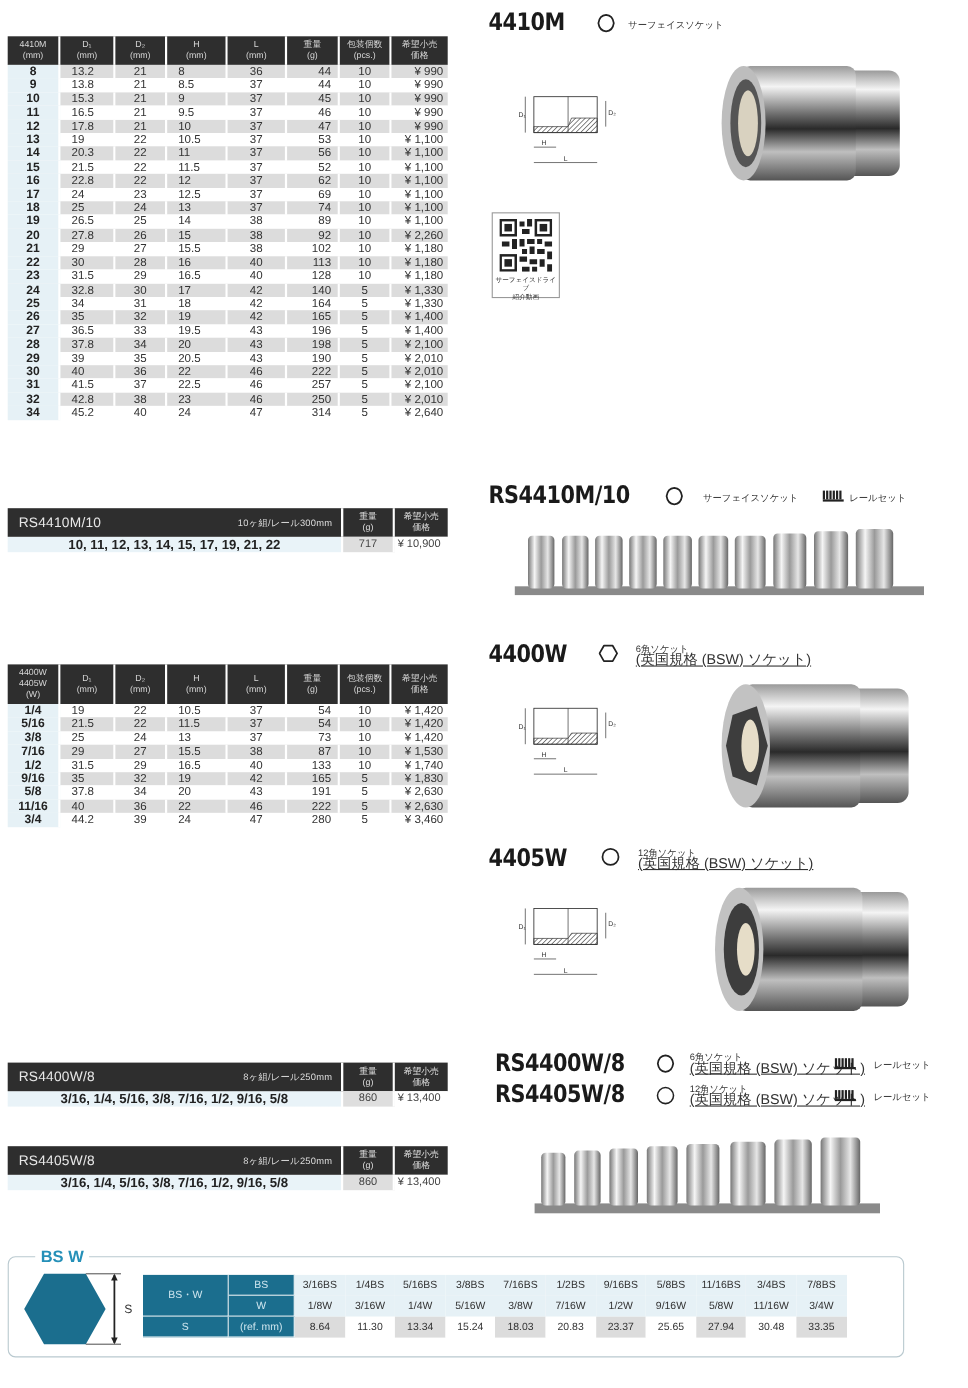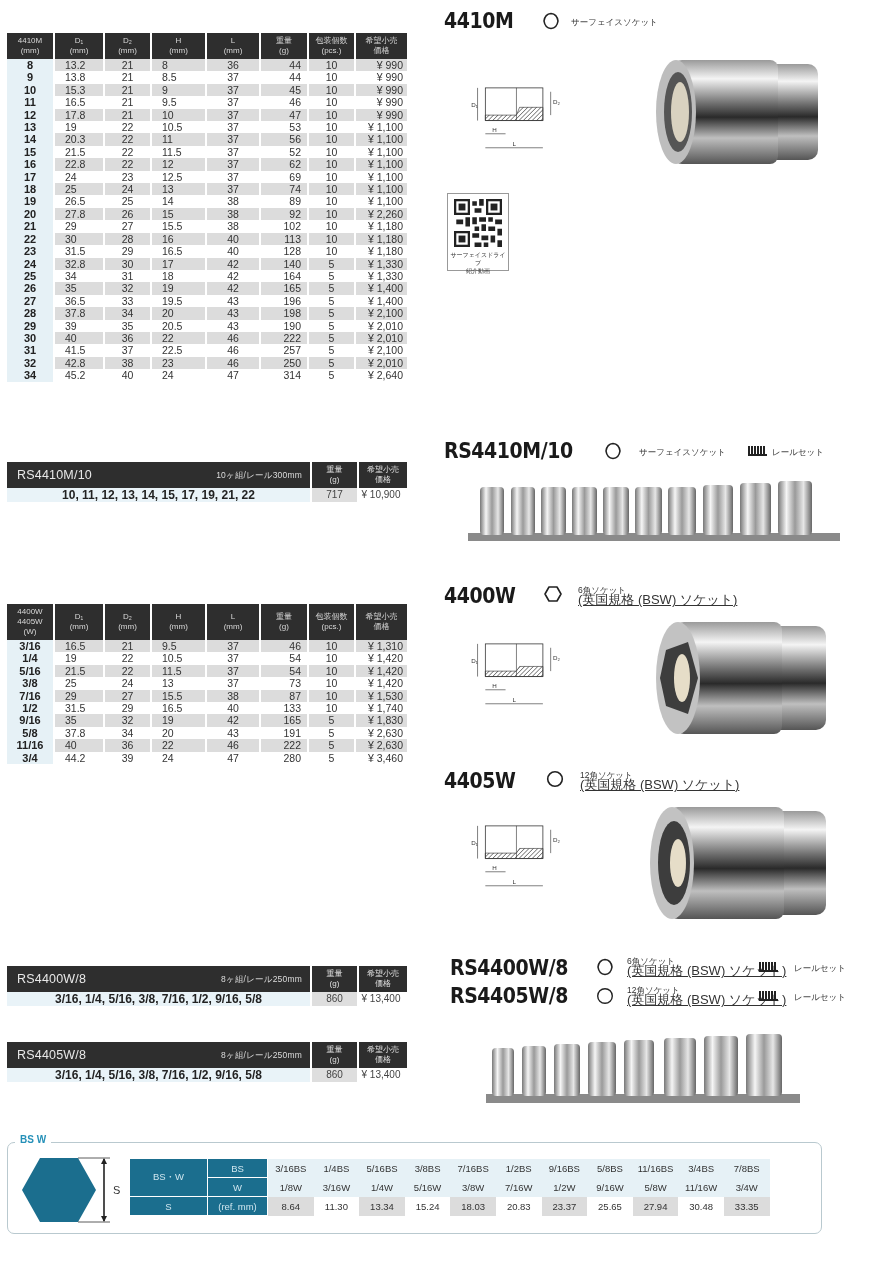--- a/index.html
+++ b/index.html
@@ -42,21 +42,21 @@
   .diagram { position: absolute; width: 120px; height: 70px; }
   .photo { position: absolute; }
 
   
   .qr { position: absolute; left: 447px; top: 193px; width: 62px; height: 78px; border: 1px solid #999; background: #fff; }
   .qr .code { position: absolute; left: 6px; top: 5px; width: 48px; height: 48px; }
   .qr .cap { position: absolute; left: 0; right: 0; top: 57px; font-size: 6px; line-height: 8px; text-align: center; color: #333; }
 
   
   .bsw { position: absolute; left: 7px; top: 1142px; width: 815px; height: 92px; border: 1px solid #b9c9cf; border-radius: 7px; }
-  .bsw-title { position: absolute; left: 15px; top: 1134px; background: #fff; padding: 0 5px; color: #2590b8; font-weight: bold; font-size: 10px; text-align: center; }
+  .bsw-title { position: absolute; left: 32px; top: 1134px; background: #fff; padding: 0 5px; color: #2590b8; font-weight: bold; font-size: 15px; text-align: center; }
   .bsw-table { position: absolute; left: 130px; top: 1159px; border-collapse: separate; border-spacing: 0; table-layout: fixed; }
   .bsw-table td { height: 19px; font-size: 9.5px; text-align: center; color: #333; width: 45.6px; }
   .bsw-table td.hd { background: #1b6e8e; color: #cfe6ef; border-right: 1px solid #fff; border-bottom: 1px solid #fff; }
   .bsw-table tr.r1 td.v, .bsw-table tr.r2 td.v { background: #e6f1f6; }
   .bsw-table tr.r3 td.v.alt { background: #dcdcdc; }
   .bsw-table tr.r3 td.v { background: #fff; }
 </style>
 </head>
 <body>
 
@@ -384,30 +384,20 @@
         <th><span>D₁</span><br><span>(mm)</span></th>
         <th><span>D₂</span><br><span>(mm)</span></th>
         <th><span>H</span><br><span>(mm)</span></th>
         <th><span>L</span><br><span>(mm)</span></th>
         <th><span>重量</span><br><span>(g)</span></th>
         <th><span>包装個数</span><br><span>(pcs.)</span></th>
         <th><span>希望小売</span><br><span>価格</span></th>
       </tr>
     </thead>
   <tbody id="t2-body">
-      <tr class="alt">
-        <td class="size">3/16</td>
-        <td class="l">16.5</td>
-        <td>21</td>
-        <td class="l">9.5</td>
-        <td>37</td>
-        <td class="w">46</td>
-        <td>10</td>
-        <td>¥ 1,310</td>
-      </tr>
       <tr>
         <td class="size">1/4</td>
         <td class="l">19</td>
         <td>22</td>
         <td class="l">10.5</td>
         <td>37</td>
         <td class="w">54</td>
         <td>10</td>
         <td>¥ 1,420</td>
       </tr>

